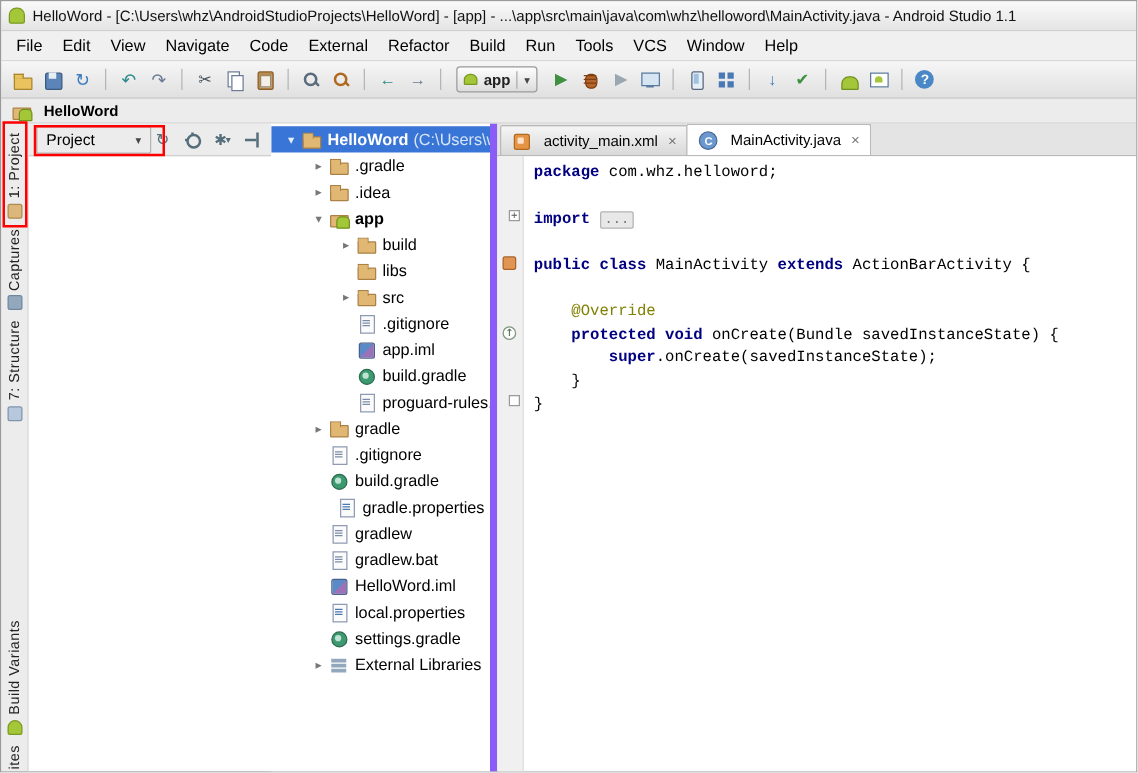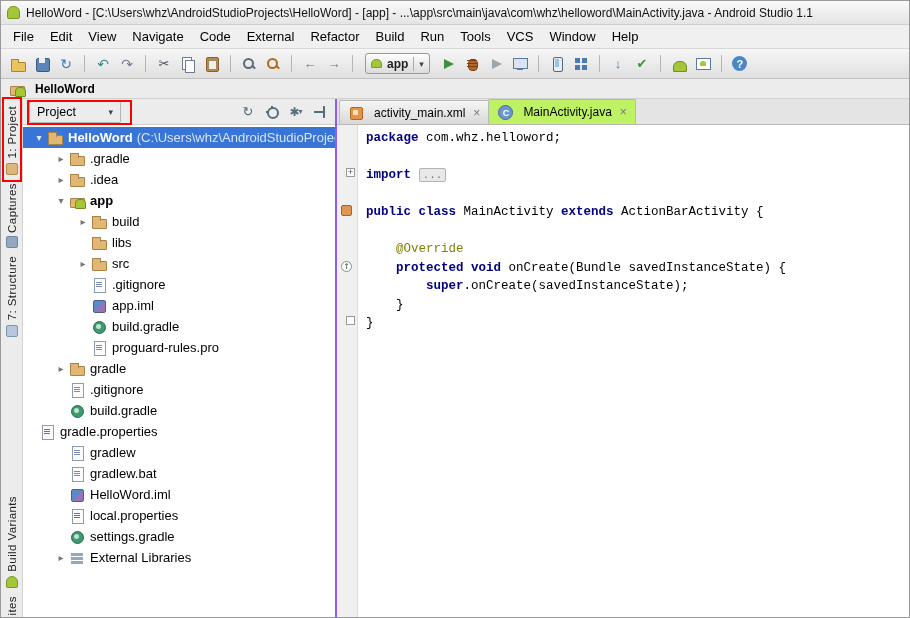--- a/index.html
+++ b/index.html
@@ -65,21 +65,21 @@
   .activity-bar{width:22px;background:#ececec;border-right:1px solid #d4d4d4;display:flex;flex-direction:column;align-items:center;padding-top:3px;flex:none;overflow:hidden}
   .tool-btn{display:flex;flex-direction:column;align-items:center;margin:4px 0;flex:none}
   .vtext{writing-mode:vertical-rl;transform:rotate(180deg);font-size:11.5px;color:#222;letter-spacing:.4px;white-space:nowrap}
   .ab-spacer{flex:1}
   .ab-ico{width:12px;height:12px;margin-top:4px;border-radius:2px;flex:none}
   .ab-project-tool{background:#dcb67a;border:1px solid #b08b4f}
   .ab-captures-tool{background:#93a8bc;border:1px solid #6d87a0}
   .ab-structure-tool{background:#b7c8dd;border:1px solid #7e94ad}
   .ab-android-tool{background:#a4c639;border:1px solid #7a9a1f;border-radius:6px 6px 2px 2px}
 
-  .project-panel{width:314px;background:#fff;border-right:2px solid #8b5cf6;display:flex;flex-direction:column;flex:none}
+  .project-panel{width:375px;background:#fff;border-right:6px solid #8b5cf6;display:flex;flex-direction:row;flex:none}
   .panel-header{height:26px;background:#ececec;border-bottom:1px solid #d0d0d0;display:flex;align-items:center;padding:0 6px;flex:none}
   .mode-select{display:flex;align-items:center;justify-content:space-between;min-width:92px;font-size:12.5px;padding:3px 7px;border:1px solid #b6b6b6;border-radius:2px}
   .dd{font-size:9px;color:#444;margin-left:12px}
   .panel-icons{margin-left:auto;display:flex;align-items:center;gap:6px}
   .pbtn{width:18px;height:18px;display:flex;align-items:center;justify-content:center;font-size:13px;color:#546e7a;position:relative}
   .pi-settings{font-size:12px}
   .pi-caret{font-size:8px;color:#546e7a;margin-left:-1px}
   .pi-locate{background:linear-gradient(#546e7a,#546e7a) 8px 3px/2px 12px no-repeat,linear-gradient(#546e7a,#546e7a) 3px 8px/12px 2px no-repeat}
   .pi-locate::before{content:"";position:absolute;left:4px;top:4px;width:8px;height:8px;border:2px solid #546e7a;border-radius:50%;background:#ececec}
   .pi-hide::before{content:"";position:absolute;left:3px;top:8px;width:9px;height:2px;background:#546e7a}
@@ -107,21 +107,21 @@
   .ti-gradle-file::after{content:"";position:absolute;left:5px;top:5px;width:5px;height:5px;border-radius:50%;background:#bfe3d2}
   .ti-libraries::before{content:"";position:absolute;left:2px;top:3px;width:12px;height:3px;background:#93a8bc;box-shadow:0 4px 0 #93a8bc,0 8px 0 #93a8bc}
   .ti-layout-xml::before{content:"";position:absolute;left:2px;top:2px;width:11px;height:11px;border-radius:2px;background:#e59345;border:1px solid #b06a20}
   .ti-layout-xml::after{content:"";position:absolute;left:5px;top:5px;width:5px;height:5px;background:#fbe2c8;border-radius:1px}
   .ti-java-class::before{content:"C";position:absolute;left:1px;top:1px;width:13px;height:13px;border-radius:50%;background:#6a98cf;border:1px solid #476a97;color:#fff;font:bold 9px "Liberation Sans",sans-serif;display:flex;align-items:center;justify-content:center}
 
   
   .editor-area{flex:1;display:flex;flex-direction:column;min-width:0;background:#ececec}
   .tab-bar{height:26px;display:flex;align-items:flex-end;background:#e4e4e4;border-bottom:1px solid #b9b9b9;padding-left:2px;flex:none}
   .tab{height:24px;display:flex;align-items:center;gap:5px;padding:0 8px;font-size:12px;background:linear-gradient(#f5f5f5,#d9d9d9);border:1px solid #b9b9b9;border-bottom:none;margin-right:-1px;border-radius:2px 2px 0 0;position:relative}
-  .tab.active{background:#bef264;height:25px;z-index:2}
+  .tab.active{background:#ffffff;height:25px;z-index:2}
   .tab-close{color:#777;font-size:12px;margin-left:3px}
   .editor-body{flex:1;display:flex;background:#fff;min-height:0}
   .gutter{width:21px;background:#f0f0f0;border-right:1px solid #ddd;position:relative;flex:none}
   .code{flex:1;padding:4px 0 0 8px;font-family:"Liberation Mono",monospace;font-size:12.5px;color:#000;overflow:hidden}
   .code-line{height:18.5px;line-height:18.5px;white-space:pre}
   .tok-kw{color:var(--kw);font-weight:bold}
   .tok-ann{color:var(--ann)}
   .tok-field{color:var(--field);font-weight:bold;font-style:italic}
   .tok-fold{background:#e8e8e8;border:1px solid #b5b5b5;border-radius:2px;color:#777;padding:0 3px;font-size:11px}
   .gi{position:absolute;display:block}
@@ -355,21 +355,21 @@
           <div class="tree-row" style="padding-left: 30px;">
             <span class="arrow"></span>
             <span class="ti ti-text-file"></span>
             <span class="tlabel">.gitignore</span>
           </div>
           <div class="tree-row" style="padding-left: 30px;">
             <span class="arrow"></span>
             <span class="ti ti-gradle-file"></span>
             <span class="tlabel">build.gradle</span>
           </div>
-          <div class="tree-row" style="">
+          <div class="tree-row" style=" margin-left: 36px;">
             <span class="arrow"></span>
             <span class="ti ti-properties-file"></span>
             <span class="tlabel">gradle.properties</span>
           </div>
           <div class="tree-row" style="padding-left: 30px;">
             <span class="arrow"></span>
             <span class="ti ti-text-file"></span>
             <span class="tlabel">gradlew</span>
           </div>
           <div class="tree-row" style="padding-left: 30px;">

